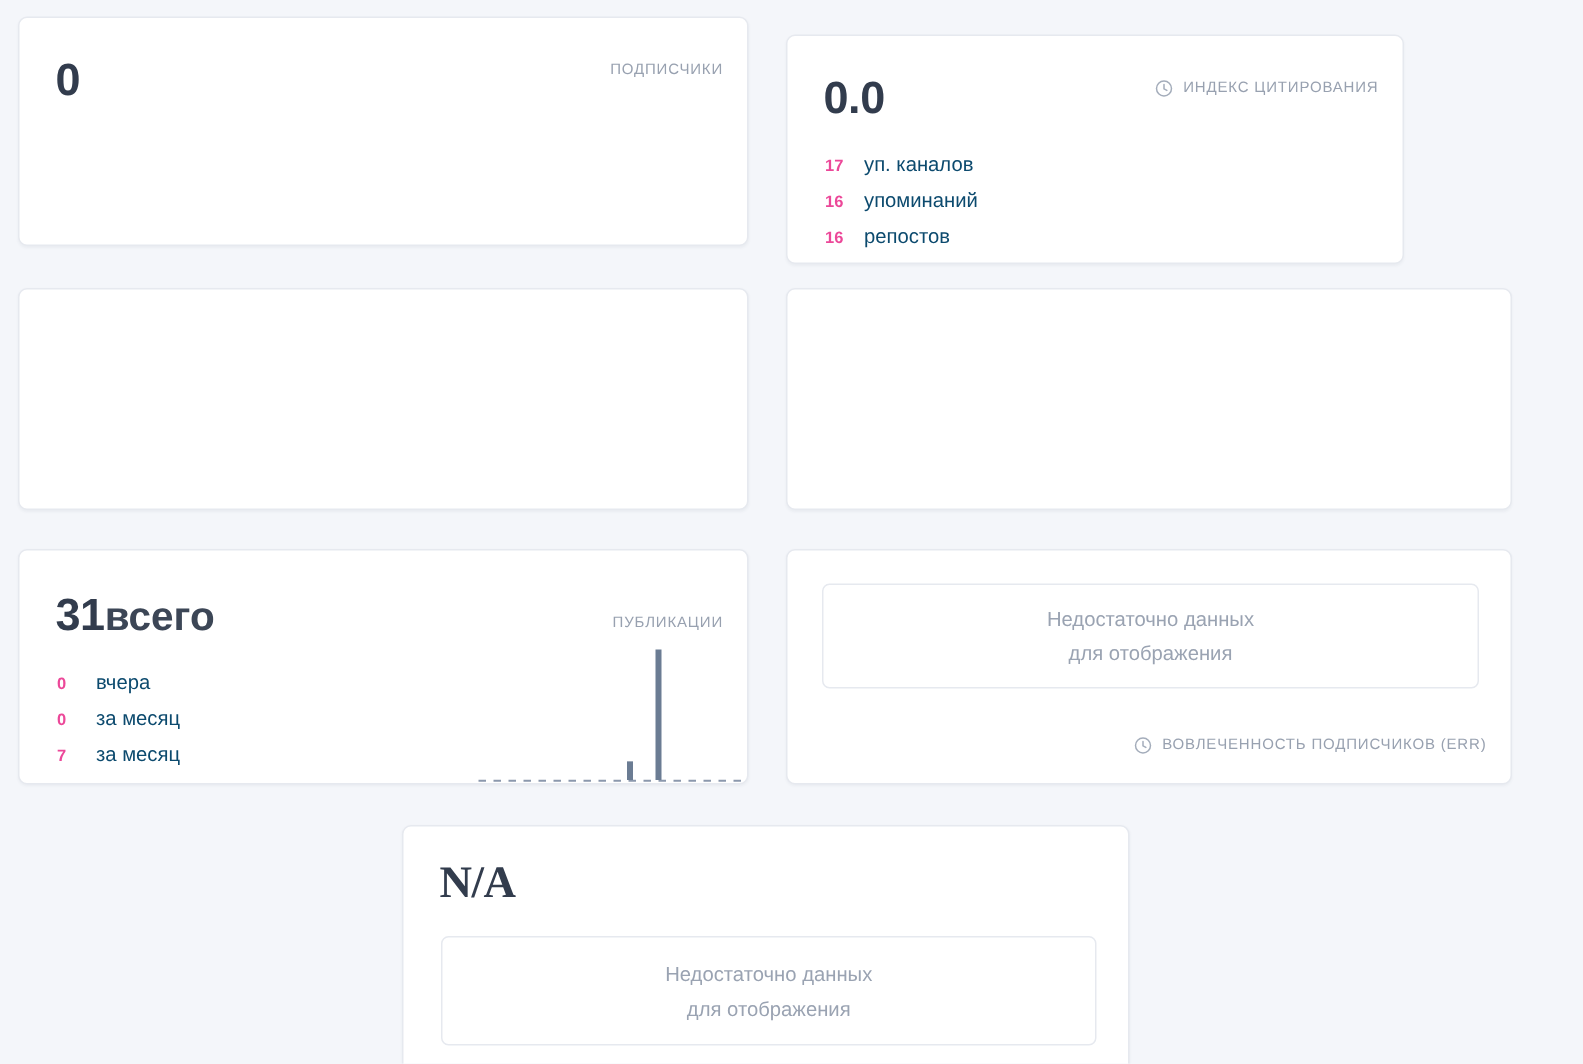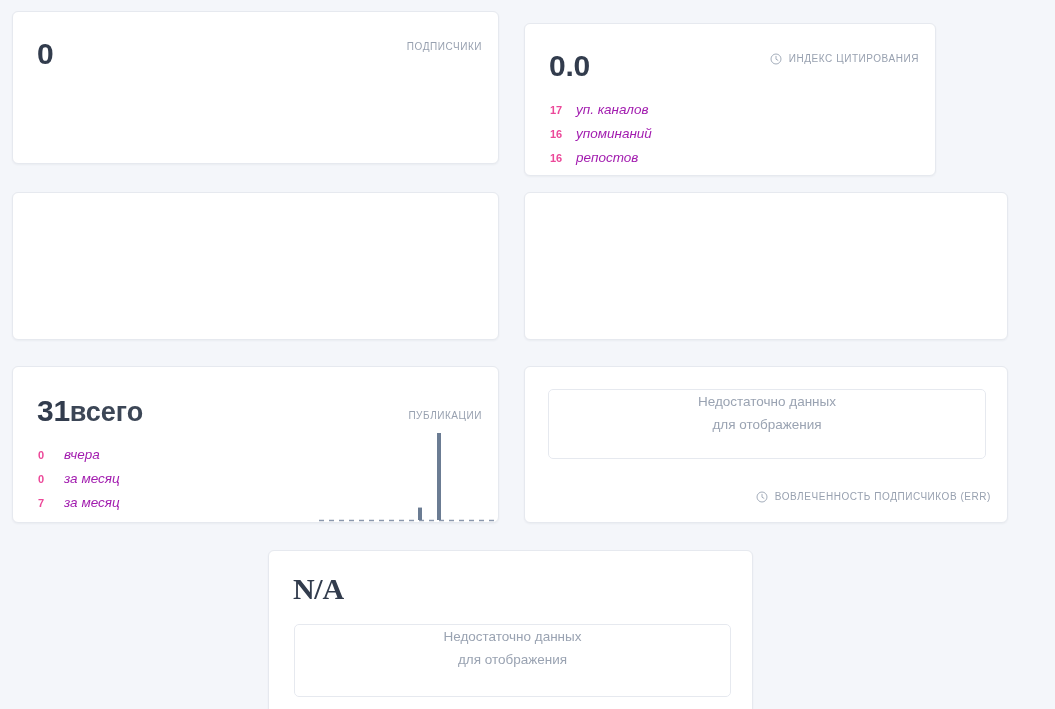--- a/index.html
+++ b/index.html
@@ -87,35 +87,34 @@
     height: 24px;
     font-size: 13.5px;
   }
   .stat-row .stat-num {
     width: 26px;
     font-weight: bold;
     color: #ec4899;
     font-size: 11px;
   }
   .stat-row .stat-name {
-    color: #a21caf;
+    color: #0c4a6e;
     font-size: 13.5px;
-    font-style: italic;
   }
 
   
   .nodata-box {
     position: absolute;
     border: 1px solid #e6e9ef;
     border-radius: 5px;
     background: #ffffff;
     display: flex;
     flex-direction: column;
     align-items: center;
-    justify-content: flex-start;
+    justify-content: center;
   }
   .nodata-box .nodata-line {
     color: #9aa3b2;
     font-size: 13.5px;
     line-height: 23px;
   }
 
   
   .mini-chart {
     position: absolute;

